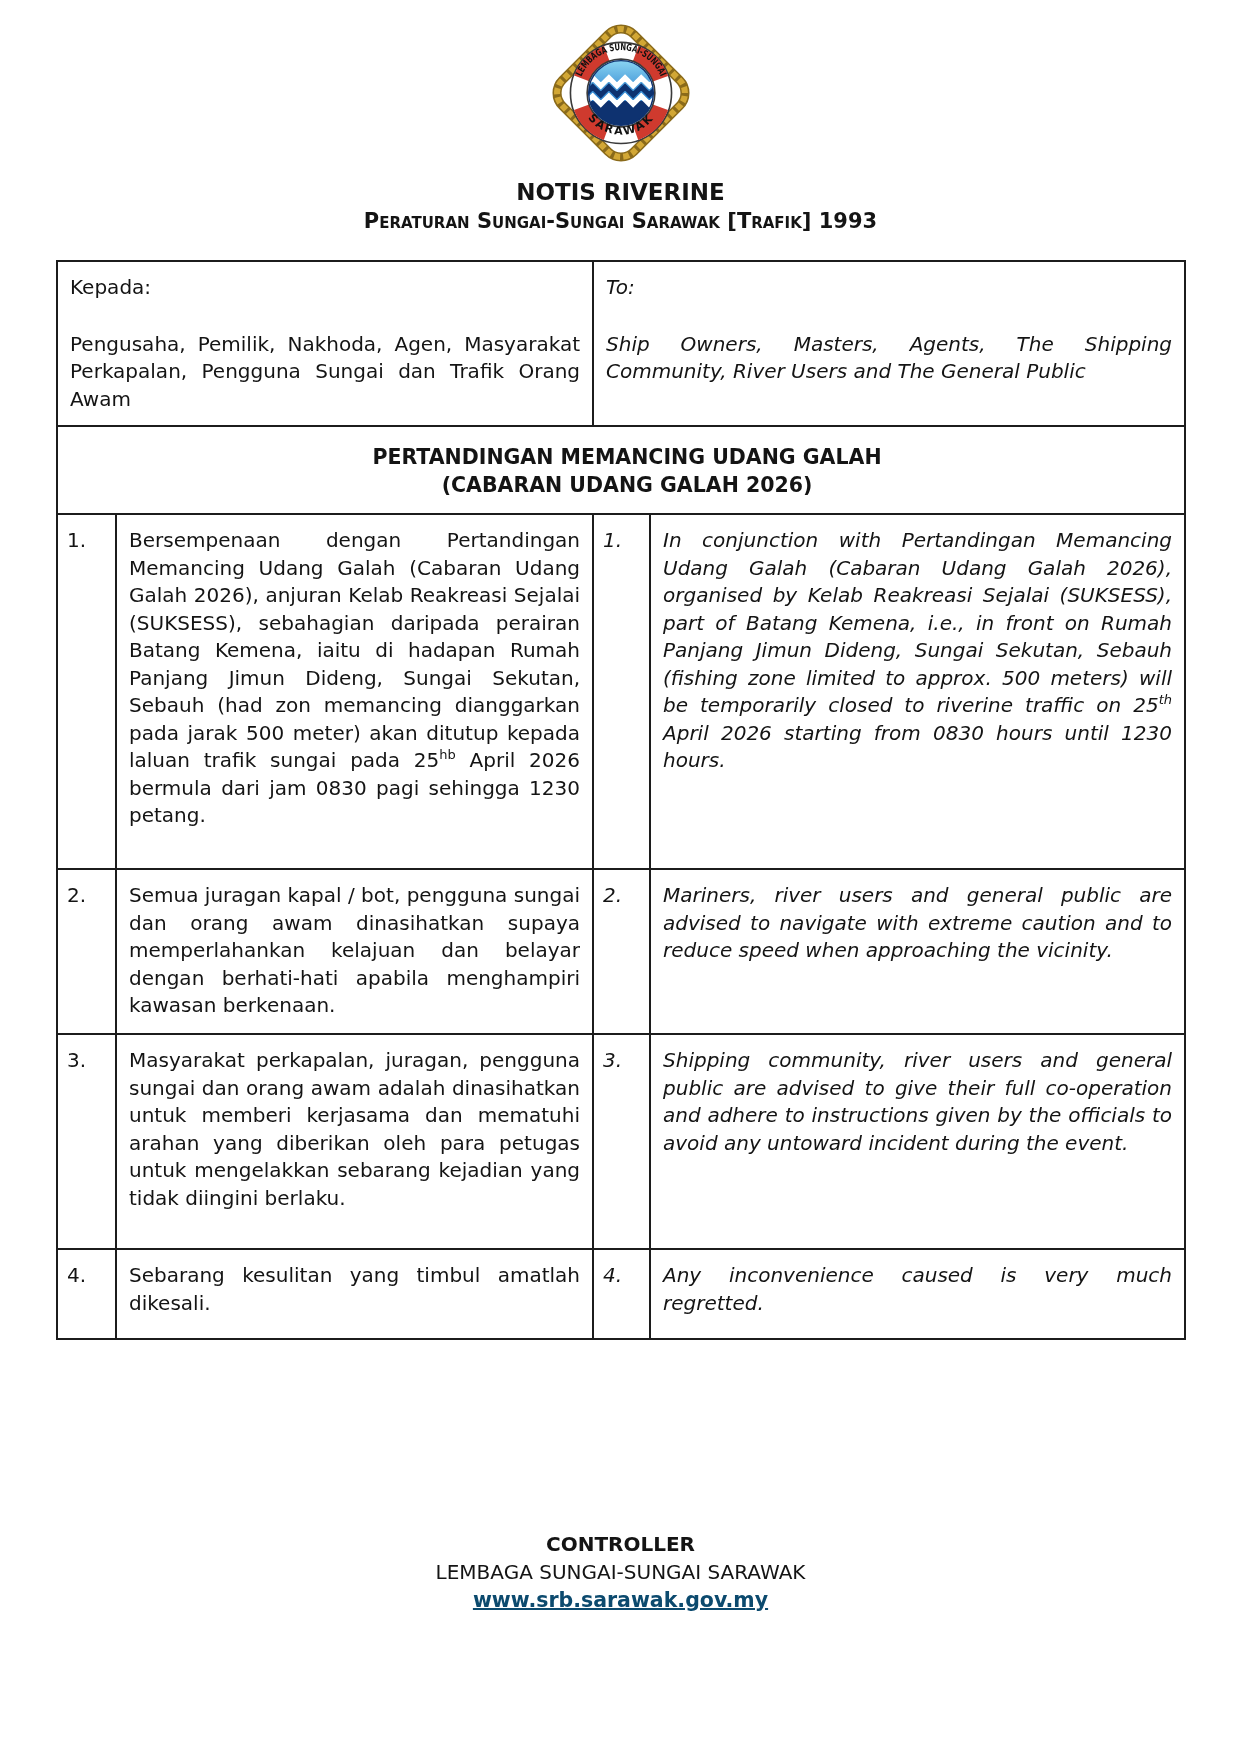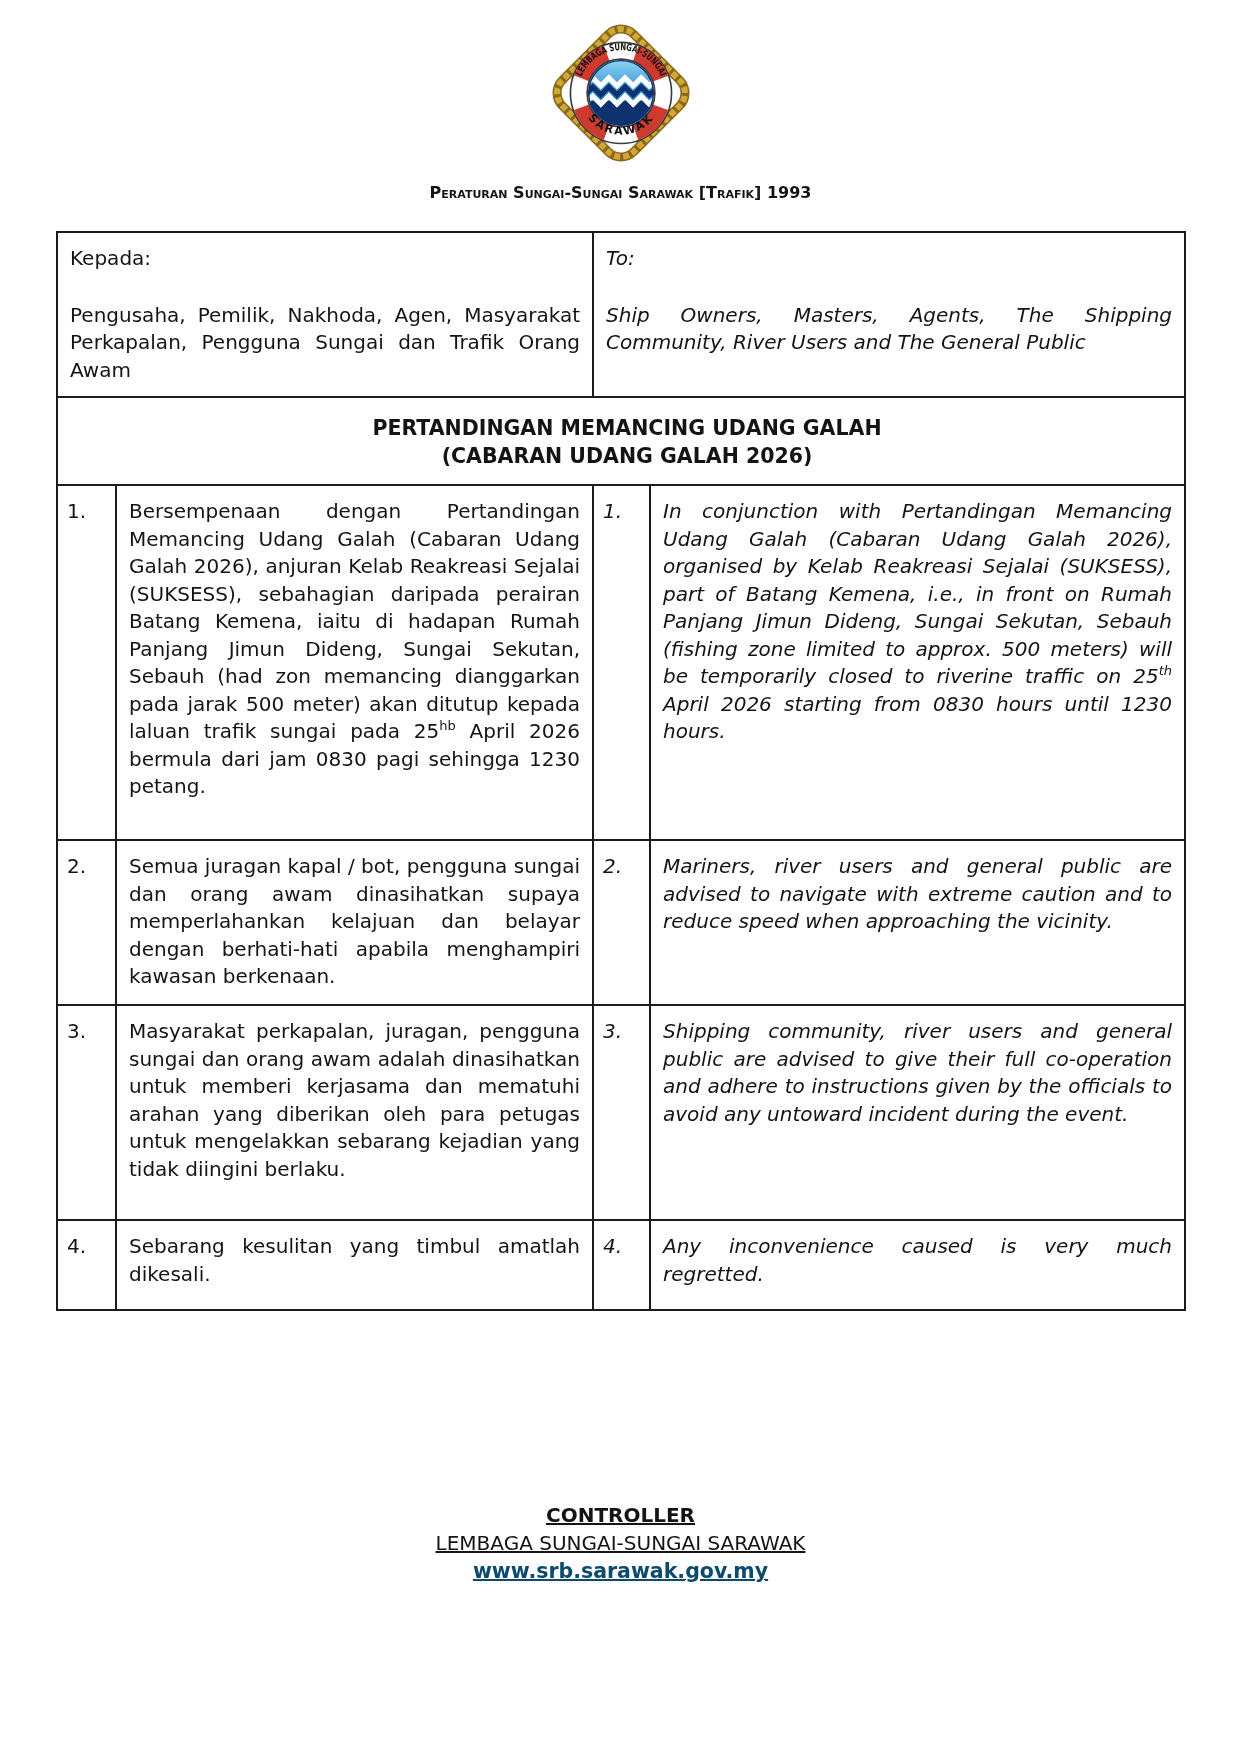--- a/index.html
+++ b/index.html
@@ -8,21 +8,21 @@
     width:1241px;height:1755px;
     background:#fff;
     font-family:"DejaVu Sans","Liberation Sans",sans-serif;
     color:#141414;
     overflow:hidden;
   }
   
   .hdr{ text-align:center; padding-top:20px; }
   .logo{ display:block; margin:0 auto 8px auto; }
   .t1{ font-size:23px; font-weight:bold; line-height:29px; }
-  .t2{ font-size:16px; font-weight:bold; font-variant:small-caps; line-height:29px; }
+  .t2{ font-size:21px; font-weight:bold; font-variant:small-caps; line-height:29px; }
   .t3{ font-size:21px; font-weight:bold; line-height:30px; }
   .t3 .no-val{ color:#2a5d9e; }
   
   table.doc{ border-collapse:collapse; table-layout:fixed; width:1128px; margin:24px 0 0 56px; }
   td{
     border:2px solid #1c1c1c; vertical-align:top; box-sizing:border-box;
     padding:12px 12px; font-size:20px; line-height:27.5px; color:#141414;
     overflow:hidden;
   }
   td.num{ padding-left:9px; padding-right:4px; }
@@ -35,21 +35,21 @@
   tr.r2{ height:165px; }
   tr.r3{ height:215px; }
   tr.r4{ height:90px; }
   td.subject{
     text-align:center; font-weight:bold; font-size:20.5px; line-height:28px;
     padding-top:16px; vertical-align:top;padding-left:24px;
   }
   sup{ font-size:13px; line-height:0; vertical-align:super; }
   b{ font-weight:normal; }
   
-  .ftr{ text-align:center; margin-top:190px; line-height:28px;text-decoration:underline; }
+  .ftr{ text-align:center; margin-top:190px; line-height:28px; }
   .f1{ font-size:20px; font-weight:bold; }
   .f2{ font-size:20px; }
   .f3 a{
     font-size:20.5px; font-weight:bold; color:#0c4a6e;
     text-decoration:underline; text-decoration-thickness:2px;
   }
 </style>
 </head>
 <body>
 
@@ -88,20 +88,21 @@
       <path id="arcTop" d="M 50.1,57.5 A 42.5,42.5 0 0 1 129.9,57.5" fill="none"></path>
       <path id="arcBot" d="M 58.6,98.4 A 41,41 0 0 0 121.4,98.4" fill="none"></path>
       <text font-family="DejaVu Sans, sans-serif" font-size="9.5" font-weight="bold" fill="#111">
         <textPath href="#arcTop" startOffset="50%" text-anchor="middle" textLength="100" lengthAdjust="spacingAndGlyphs">LEMBAGA SUNGAI-SUNGAI</textPath>
       </text>
       <text font-family="DejaVu Sans, sans-serif" font-size="11" font-weight="bold" fill="#111" letter-spacing="2">
         <textPath href="#arcBot" startOffset="50%" text-anchor="middle">SARAWAK</textPath>
       </text>
     </svg>
 
+    <div class="t1">NOTIS RIVERINE</div>
     <div class="t2">Peraturan Sungai-Sungai Sarawak [Trafik] 1993</div>
   </div>
 
   <table class="doc">
     <colgroup>
       <col style="width:59px">
         <col style="width:477px">
         <col style="width:57px">
         <col style="width:535px">
     </colgroup>

